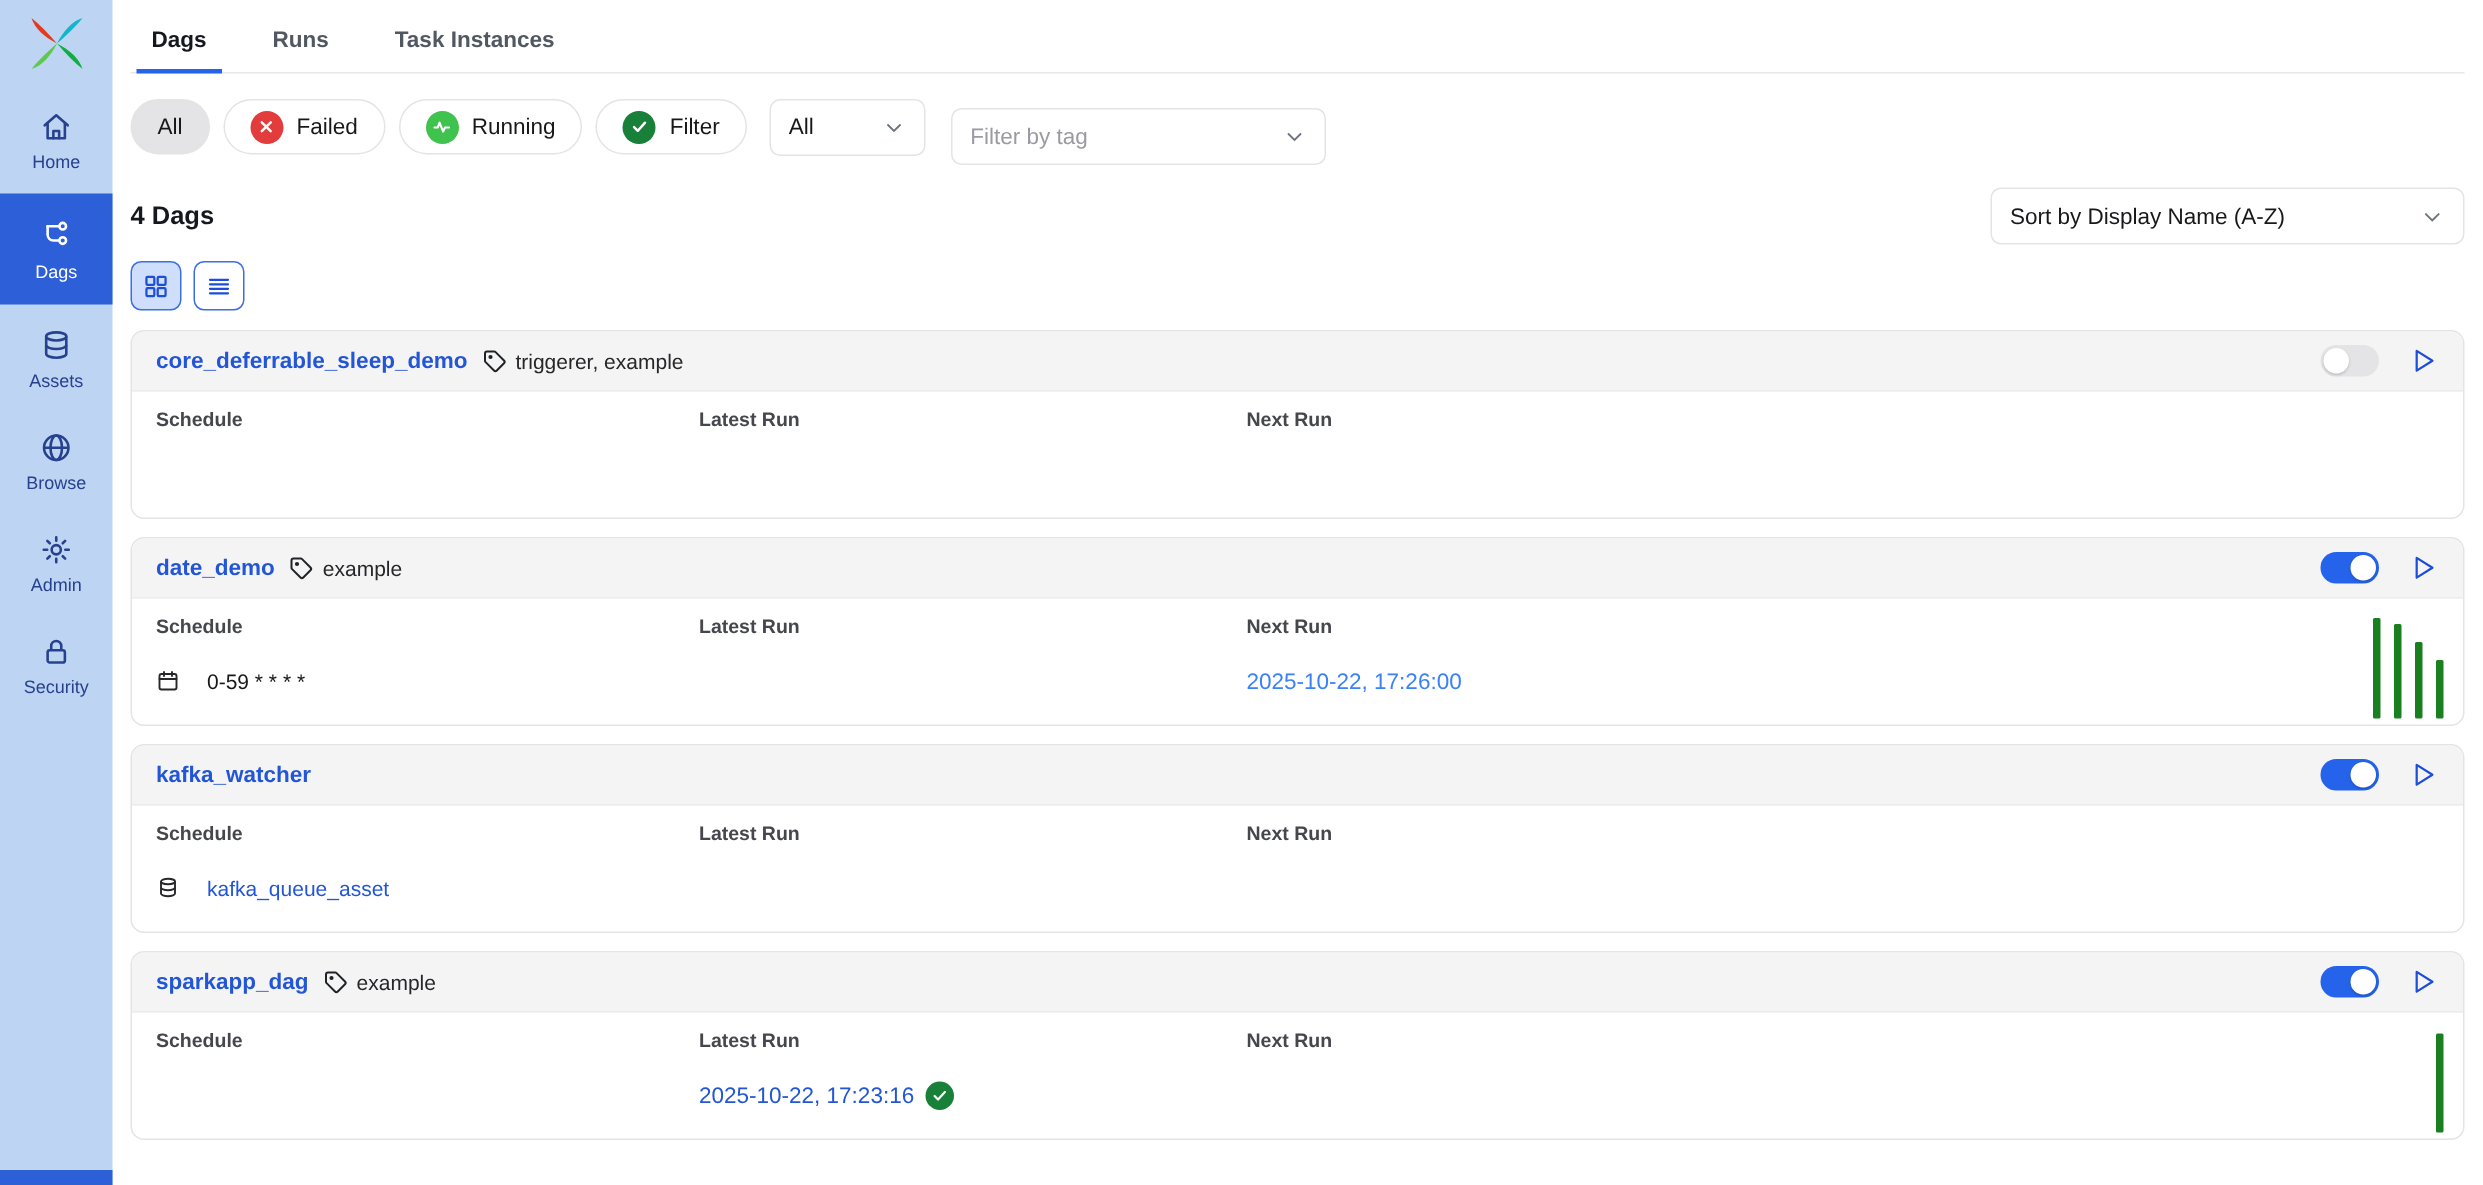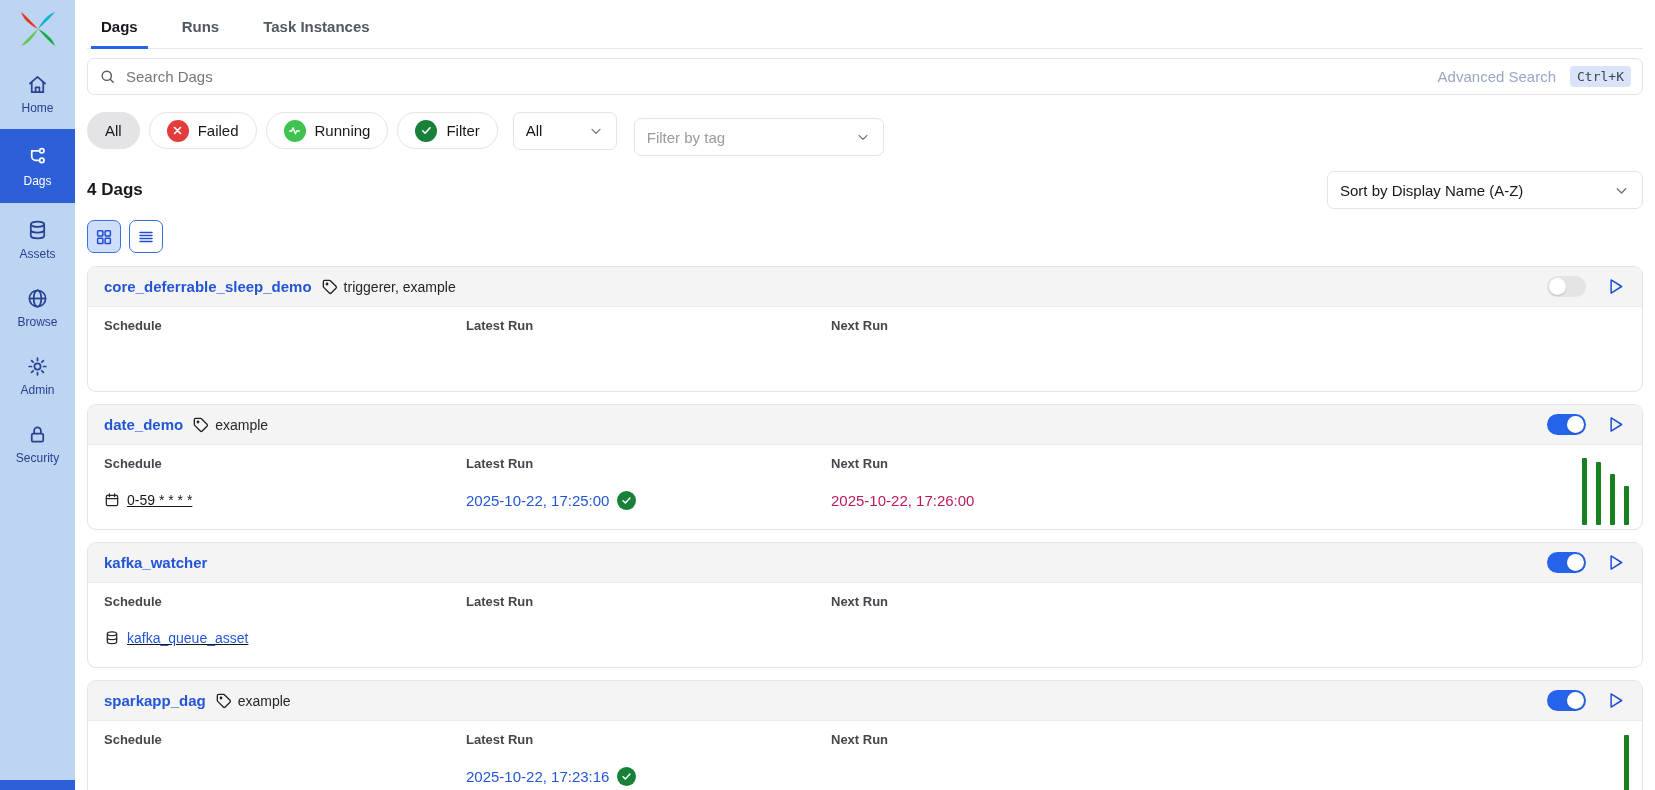--- a/index.html
+++ b/index.html
@@ -118,31 +118,31 @@
 
   .play-btn { background:none; border:none; cursor:pointer; color:#1d4ed8; padding:0; }
   .play-btn svg { width:21px; height:21px; }
 
   .dag-card-body { position:relative; display:flex; padding:11px 16px 16px; min-height:84px; }
   .col-schedule { width:362px; }
   .col-latest { width:365px; }
   .col-next { flex:1; }
   .col-label { font-size:13px; font-weight:bold; color:#45474d; }
   .col-value { margin-top:17px; min-height:24px; display:flex; align-items:center; font-size:15px; }
-  .schedule-value { gap:7px; color:#18181b; font-size:14px;text-decoration:underline; }
+  .schedule-value { gap:18px; color:#18181b; font-size:14px; }
   .schedule-value svg { width:16px; height:16px; color:#27272a; flex:none; }
   .schedule-text.as-link { color:#2356d6; cursor:pointer; }
   .latest-value { gap:8px; }
   .run-link { color:#2356d6; text-decoration:none; cursor:pointer; }
   .check-badge {
     width:19px; height:19px; border-radius:50%; background:#188038;
     display:flex; align-items:center; justify-content:center; flex:none;
   }
   .check-badge svg { width:11px; height:11px; }
-  .next-value { color:#be185d; }
+  .next-value { color:#3b82f6; }
   .run-bars {
     position:absolute; right:13px; bottom:4px; display:flex; align-items:flex-end; gap:9px;
   }
   .run-bars .bar { width:5px; background:#1a7f1f; border-radius:1px; cursor:pointer; }
 </style>
 </head>
 <body>
 
 <nav class="sidebar">
   <div class="logo-wrap">
@@ -223,33 +223,20 @@
 </nav>
 
 <main class="main">
 
   <div class="tabbar">
     <div class="tab active">Dags</div>
     <div class="tab">Runs</div>
     <div class="tab">Task Instances</div>
   </div>
 
-  <div class="search-row">
-    <span class="search-icon">
-      <svg viewBox="0 0 24 24" width="17" height="17" fill="none" stroke="currentColor" stroke-width="2" stroke-linecap="round">
-          <circle cx="11" cy="11" r="6.5"></circle>
-          <path d="M15.9 15.9 20 20"></path>
-        </svg>
-    </span>
-    <input class="search-input" type="text" placeholder="Search Dags" style="">
-    <div class="search-right">
-      <span class="advanced-link">Advanced Search</span>
-      <span class="kbd">Ctrl+K</span>
-    </div>
-  </div>
 
   <div class="filter-row">
     <div class="pill active">
       <span>All</span>
     </div>
     <div class="pill">
       <span class="state-dot dot-failed">
         <svg viewBox="0 0 24 24" fill="none" stroke="#fff" stroke-width="3" stroke-linecap="round">
             <path d="M6.5 6.5l11 11M17.5 6.5l-11 11"></path>
           </svg>
@@ -392,28 +379,20 @@
           <svg class="cal-ic" viewBox="0 0 24 24" fill="none" stroke="currentColor" stroke-width="1.9" stroke-linecap="round">
                 <rect x="3.5" y="5" width="17" height="15.5" rx="2"></rect>
                 <path d="M8 3v4M16 3v4M3.5 10h17"></path>
               </svg>
 
           <span class="schedule-text">0-59 * * * *</span>
         </div>
       </div>
       <div class="dag-col col-latest">
         <div class="col-label">Latest Run</div>
-        <div class="col-value latest-value">
-          <a class="run-link" href="#">2025-10-22, 17:25:00</a>
-          <span class="check-badge">
-            <svg viewBox="0 0 24 24" fill="none" stroke="#fff" stroke-width="3.2" stroke-linecap="round" stroke-linejoin="round">
-                  <path d="M4.5 12.5l5 5 10-11"></path>
-                </svg>
-          </span>
-        </div>
       </div>
       <div class="dag-col col-next">
         <div class="col-label">Next Run</div>
         <div class="col-value next-value">2025-10-22, 17:26:00</div>
       </div>
       <div class="run-bars">
             <div class="bar" style="height: 67px;"></div>
             <div class="bar" style="height: 63px;"></div>
             <div class="bar" style="height: 51px;"></div>
             <div class="bar" style="height: 39px;"></div>

